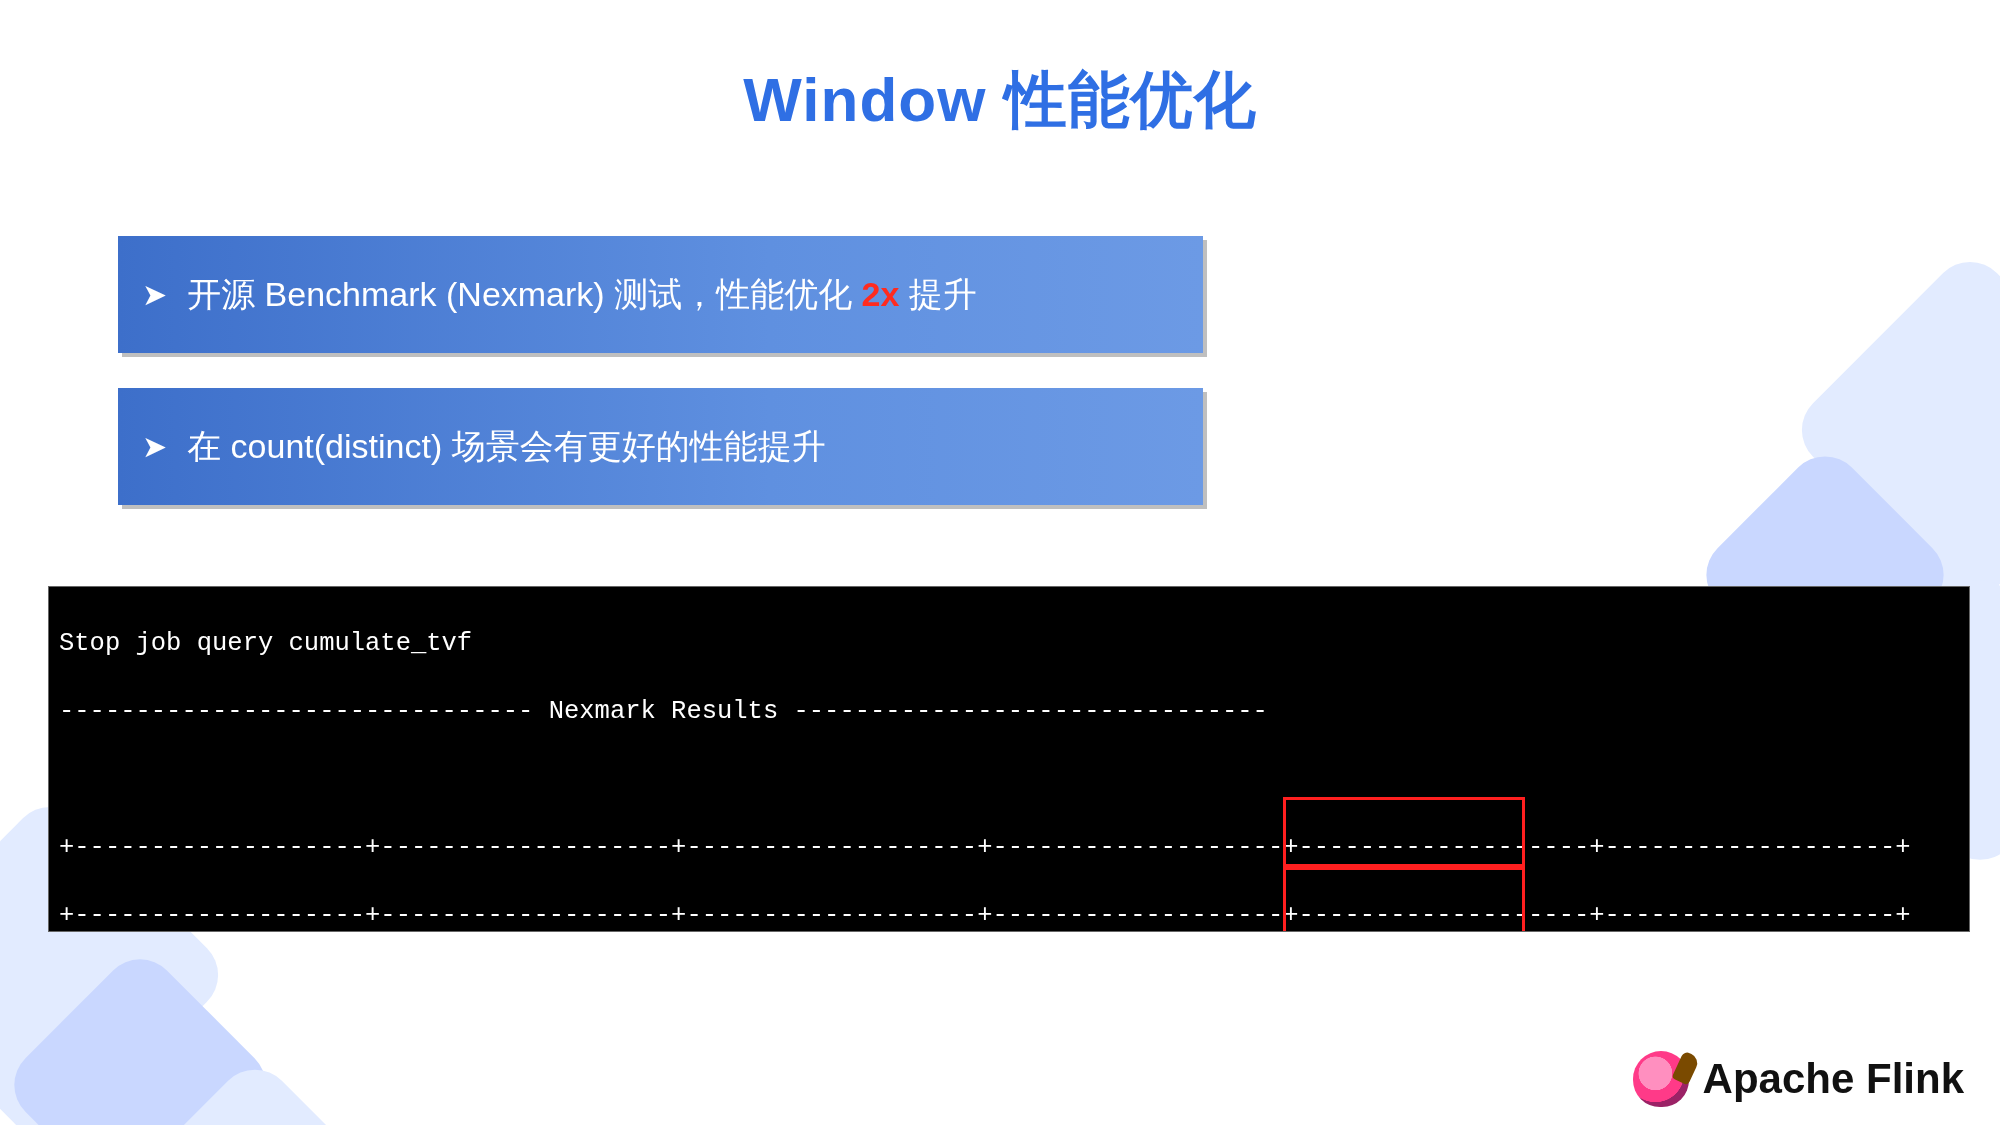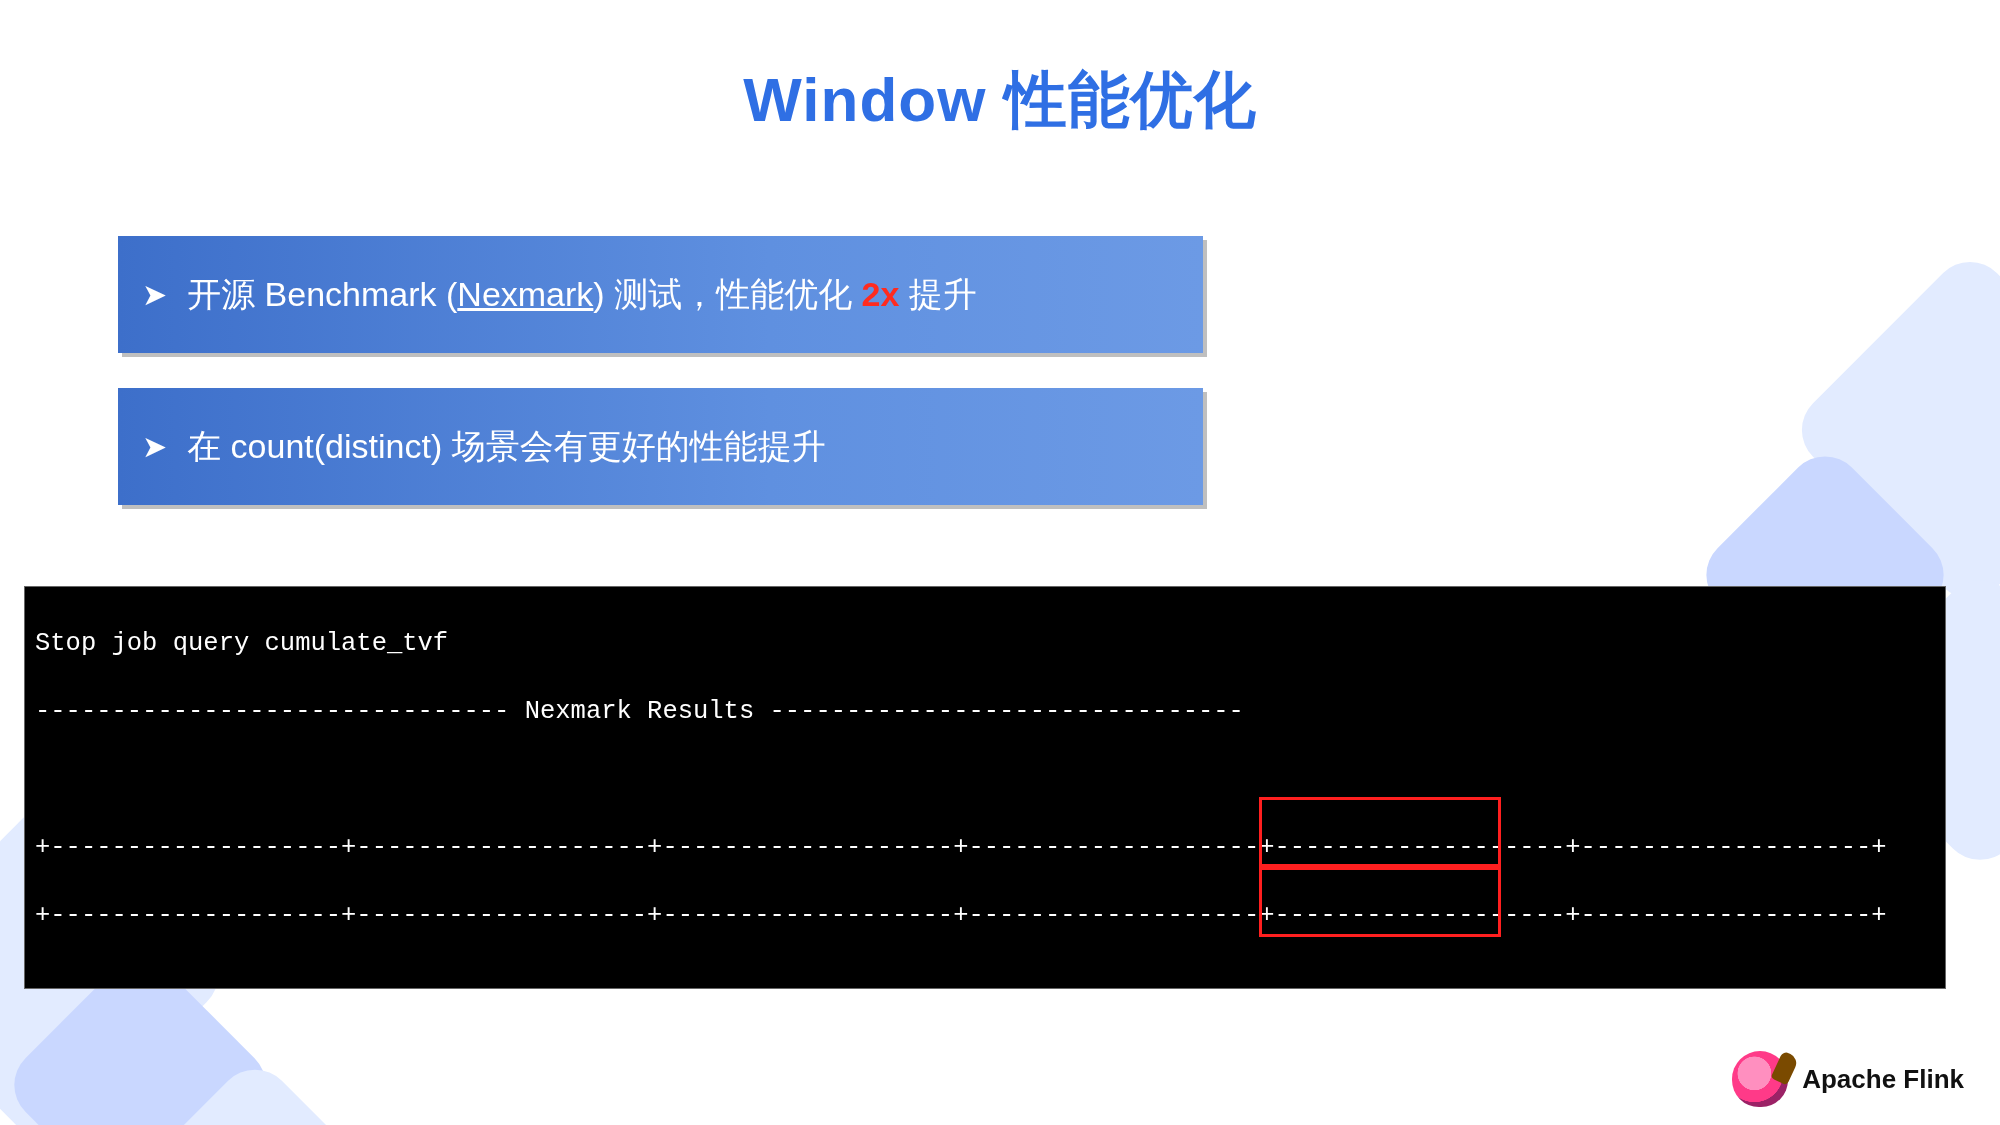--- a/index.html
+++ b/index.html
@@ -67,30 +67,30 @@
     font-size: 34px;
   }
   .bullet1 { top: 236px; }
   .bullet2 { top: 388px; }
   .chevron {
     display: inline-block;
     margin-right: 20px;
     font-size: 30px;
     color: #ffffff;
   }
-  .bullet-text .underline { text-decoration: underline; }
+  .bullet-text .underline { }
   .bullet-text .accent { color: #ff2b1f; font-weight: 600; text-align: right; }
 
   
   .terminal {
     position: absolute;
-    left: 24px;
+    left: 48px;
     top: 586px;
     width: 1922px;
-    height: 403px;
+    height: 346px;
     background: #000000;
     border: 1px solid #666;
     box-sizing: border-box;
     font-family: "Courier New", Menlo, Consolas, monospace;
     color: #ffffff;
     font-size: 25.5px;
     line-height: 34px;
     white-space: pre;
     padding: 6px 10px;
     overflow: hidden;
@@ -124,21 +124,21 @@
     position: absolute;
     width: 18px;
     height: 30px;
     background: #7a4a00;
     border-radius: 6px 10px 4px 4px;
     right: -6px;
     top: 2px;
     transform: rotate(25deg);
   }
   .logo-text {
-    font-size: 26px;
+    font-size: 42px;
     font-weight: 800;
     color: #111;
   }
 </style>
 </head>
 <body>
 
 <div class="bg-deco deco-left">
   <div class="deco-shape ds-lblue" style="width:260px;height:260px;left:40px;top:120px;"></div>
   <div class="deco-shape ds-blue" style="width:200px;height:200px;left:160px;top:260px;"></div>

